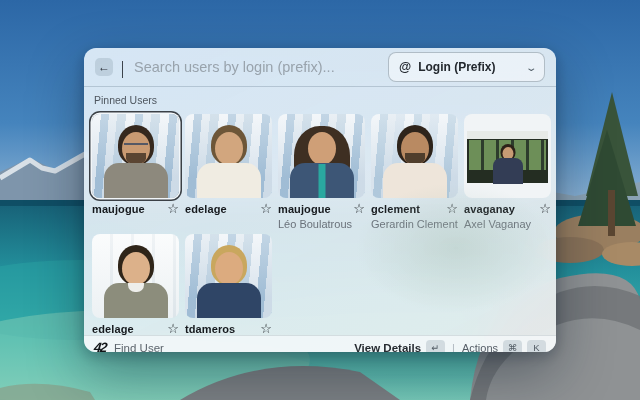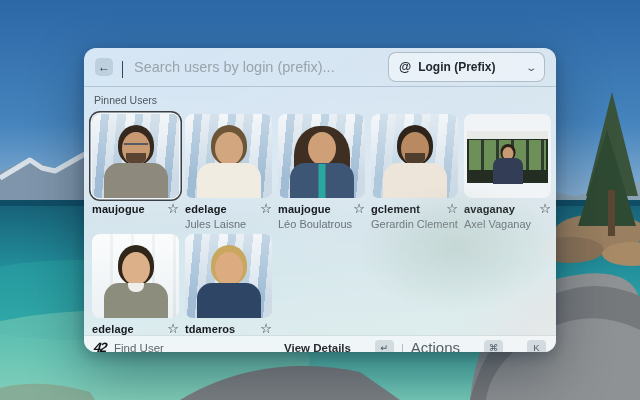--- a/index.html
+++ b/index.html
@@ -89,23 +89,23 @@
   .fullname{margin-top:3px;font-size:11px;color:#6a717a;height:12px;white-space:nowrap;}
 
   
   .footer{
     flex:0 0 23px;display:flex;align-items:center;gap:8px;padding:0 10px;
     background:rgba(246,250,251,.72);border-top:1px solid rgba(70,85,100,.16);
   }
   .logo42{font-size:13.5px;font-weight:800;font-style:italic;letter-spacing:-1.5px;color:#111417;transform:skewX(-6deg);}
   .app-name{font-size:11.5px;color:#5d656d;}
   .f-right{margin-left:auto;display:flex;align-items:center;gap:7px;}
-  .f-action{display:flex;align-items:center;gap:24px;background:none;border:none;padding:0;cursor:pointer;font-family:inherit;}
+  .f-action{display:flex;align-items:center;gap:5px;background:none;border:none;padding:0;cursor:pointer;font-family:inherit;}
   .f-primary{font-size:11.5px;font-weight:700;color:#272c32;}
-  .f-secondary{font-size:15px;color:#555d66;}
+  .f-secondary{font-size:11px;color:#555d66;}
   .kbd{min-width:11px;height:15px;padding:0 4px;border-radius:4px;background:rgba(165,180,190,.40);
     display:flex;align-items:center;justify-content:center;font-size:9.5px;color:#545d66;}
   .f-div{color:rgba(90,105,120,.45);font-size:11px;}
 </style>
 </head>
 <body>
 
 <div id="stage">
 
   <div class="wallpaper">
@@ -198,21 +198,20 @@
       <div class="p-hair"></div>
       <div class="p-head"></div>
 
       <div class="p-body"></div>
 
     </div>
     <div class="name-row">
       <span class="login">edelage</span>
       <span class="star">☆</span>
     </div>
-    <div class="fullname">Jules Laisne</div>
   </div>
 
   <div class="card">
     <div class="photo avatar avatar--building avatar--hair-long" style="--skin: #cf9f77; --hair: #3e2f22; --shirt: #3d5676; --accent: #2aa8a0; --win: #a9c4da; --win2: #c2d5e3;">
 
       <div class="p-hair"></div>
       <div class="p-head"></div>
 
       <div class="p-body"></div>
 

